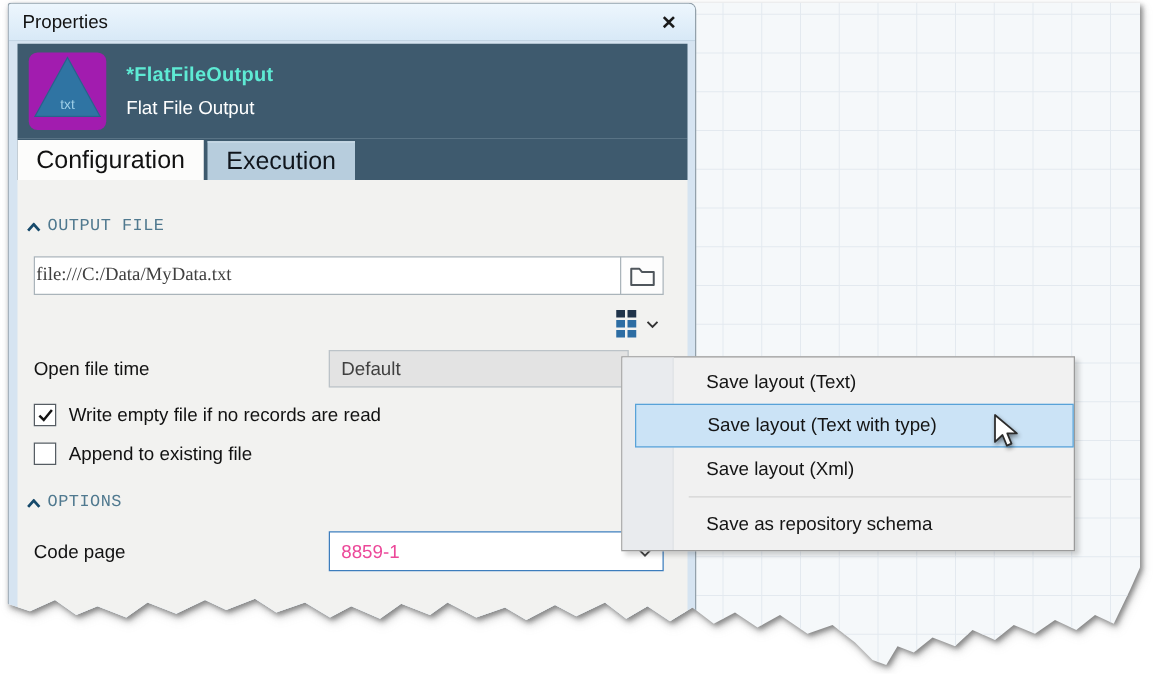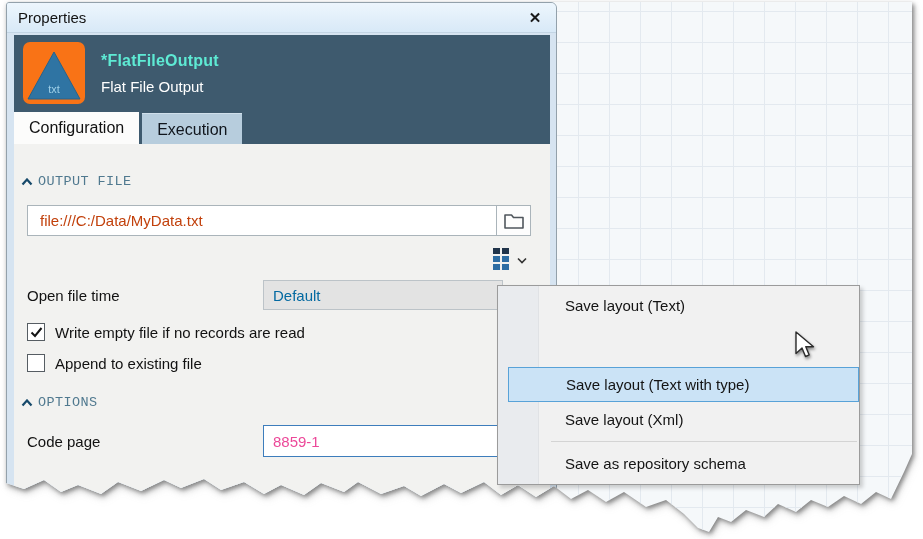--- a/index.html
+++ b/index.html
@@ -24,55 +24,55 @@
   .titlebar { height:30px; flex:none; display:flex; align-items:center;
     background:linear-gradient(#edf6fd,#d8e9f7); border-bottom:1px solid #c3d5e4;
     border-radius:2px 5px 0 0; padding:0 11px; }
   .titlebar .ttl { font-size:15px; color:#121212; }
   .titlebar .close { margin-left:auto; font-size:15px; font-weight:bold; color:#1a1a1a;
     width:20px; text-align:center; cursor:default; }
   .panel-frame { flex:1; display:flex; flex-direction:column; margin:2px 6px 0 7px; }
 
   .headerband { flex:none; height:76px; background:#3e5a6e; display:flex;
     align-items:center; padding:0 9px; }
-  .comp-icon { width:62px; height:62px; background:#f97316; border-radius:7px;
-    display:flex; align-items:flex-end; justify-content:center; flex:none; }
+  .comp-icon { width:62px; height:62px; background:#a21caf; border-radius:7px;
+    display:flex; align-items:flex-start; justify-content:center; flex:none; }
   .head-txt { margin-left:16px; }
   .head-name { font-size:16px; font-weight:bold; color:#5eead4; letter-spacing:.2px; }
   .head-sub  { font-size:15px; color:#ffffff; margin-top:8px; }
 
   .tabstrip { flex:none; height:33px; background:#3e5a6e; display:flex; align-items:flex-end; }
-  .tab { height:32px; line-height:32px; padding:0 15px; font-size:16px; color:#10151c; }
+  .tab { height:32px; line-height:32px; padding:0 15px; font-size:20px; color:#10151c; }
   .tab.active { background:#fcfcfb; color:#111; }
   .tab.inactive { background:#b7cddd; margin-left:3px; height:31px; line-height:31px;
     border-top:1px solid #cfdfeb; }
 
   .panelbody { flex:1; background:#f2f2f0; position:relative; }
 
   .sect { display:flex; align-items:center; margin-left:7px; }
   .sect .chev { margin-right:5px; display:inline-flex; }
   .sect .slabel { font-size:13.5px; color:#50798f; letter-spacing:.4px;font-family:Liberation Mono, monospace; }
 
   .filerow { display:flex; margin:16px 19px 0 13px; }
   .fileinput { flex:1; height:31px; background:#fff; border:1px solid #aab4ba;
-    font-size:15px; color:#c2410c; padding:0 12px; font-family:Liberation Sans, sans-serif; }
+    font-size:15px; color:#404040; padding:0 1px; font-family:Liberation Serif, serif; }
   .browsebtn { width:35px; height:31px; margin-left:-1px; background:#fdfdfd;
     border:1px solid #aab4ba; display:flex; align-items:center; justify-content:center; }
 
   .gridrow { display:flex; justify-content:flex-end; align-items:center;
     margin:11px 23px 0 0; height:24px; }
   .gridicon { display:grid; grid-template-columns:7px 7px; grid-auto-rows:6px; gap:2px; }
   .gridicon i { display:block; background:#2d6da3; }
   .gridicon i.dk { background:#20344a; }
   .gridchev { margin-left:8px; }
 
   .formrow { display:flex; align-items:center; margin:9px 0 0 13px; }
   .flabel { font-size:15px; color:#121212; width:236px; flex:none; }
   .combo-gray { width:240px; height:30px; background:#e3e3e3; border:1px solid #bcc3c8;
-    font-size:15px; color:#0369a1; display:flex; align-items:center; padding:0 9px; }
+    font-size:15px; color:#404040; display:flex; align-items:center; padding:0 9px; }
   .combo-blue { width:268px; height:32px; background:#fff; border:1px solid #3d7dbc;
     font-size:15px; color:#ec4899; display:flex; align-items:center; padding:0 9px; }
   .combo-blue .cchev { margin-left:auto; }
 
   .cbrow { display:flex; align-items:center; margin:13px 0 0 13px; }
   .cbbox { width:18px; height:18px; background:#fff; border:1px solid #565d63; flex:none;
     display:flex; align-items:center; justify-content:center; }
   .cblabel { font-size:15px; color:#121212; margin-left:10px; }
 
   .mt-out { margin-top:30px; }
@@ -80,21 +80,21 @@
   .coderow { margin-top:15px; }
 
   
   .menu { position:absolute; left:491px; top:283px; width:363px; background:#f1f1f1;
     border:1px solid #9b9b9b; padding:2px 0 3px 10px;
     box-shadow:3px 3px 4px rgba(0,0,0,.18); }
   .menu .gutter { position:absolute; left:0; top:0; bottom:0; width:41px;
     background:#e9ebee; border-right:1px solid #e0e2e5; }
   .menu-item { position:relative; height:35px; display:flex; align-items:center;
     padding-left:57px; font-size:15px; color:#141414; }
-  .menu-item.hl { background:#cbe3f6; border:1px solid #58a2d8; height:35px;margin-top:44px; }
+  .menu-item.hl { background:#cbe3f6; border:1px solid #58a2d8; height:35px; }
   .menu-sep { height:1px; background:#d4d4d4; margin:4px 2px 4px 43px; position:relative; }
 
   
   .cursor { position:absolute; left:788px; top:329px;
     filter:drop-shadow(1.5px 2px 1.5px rgba(0,0,0,.45)); }
 </style>
 </head>
 <body>
 
 <div class="stage">

